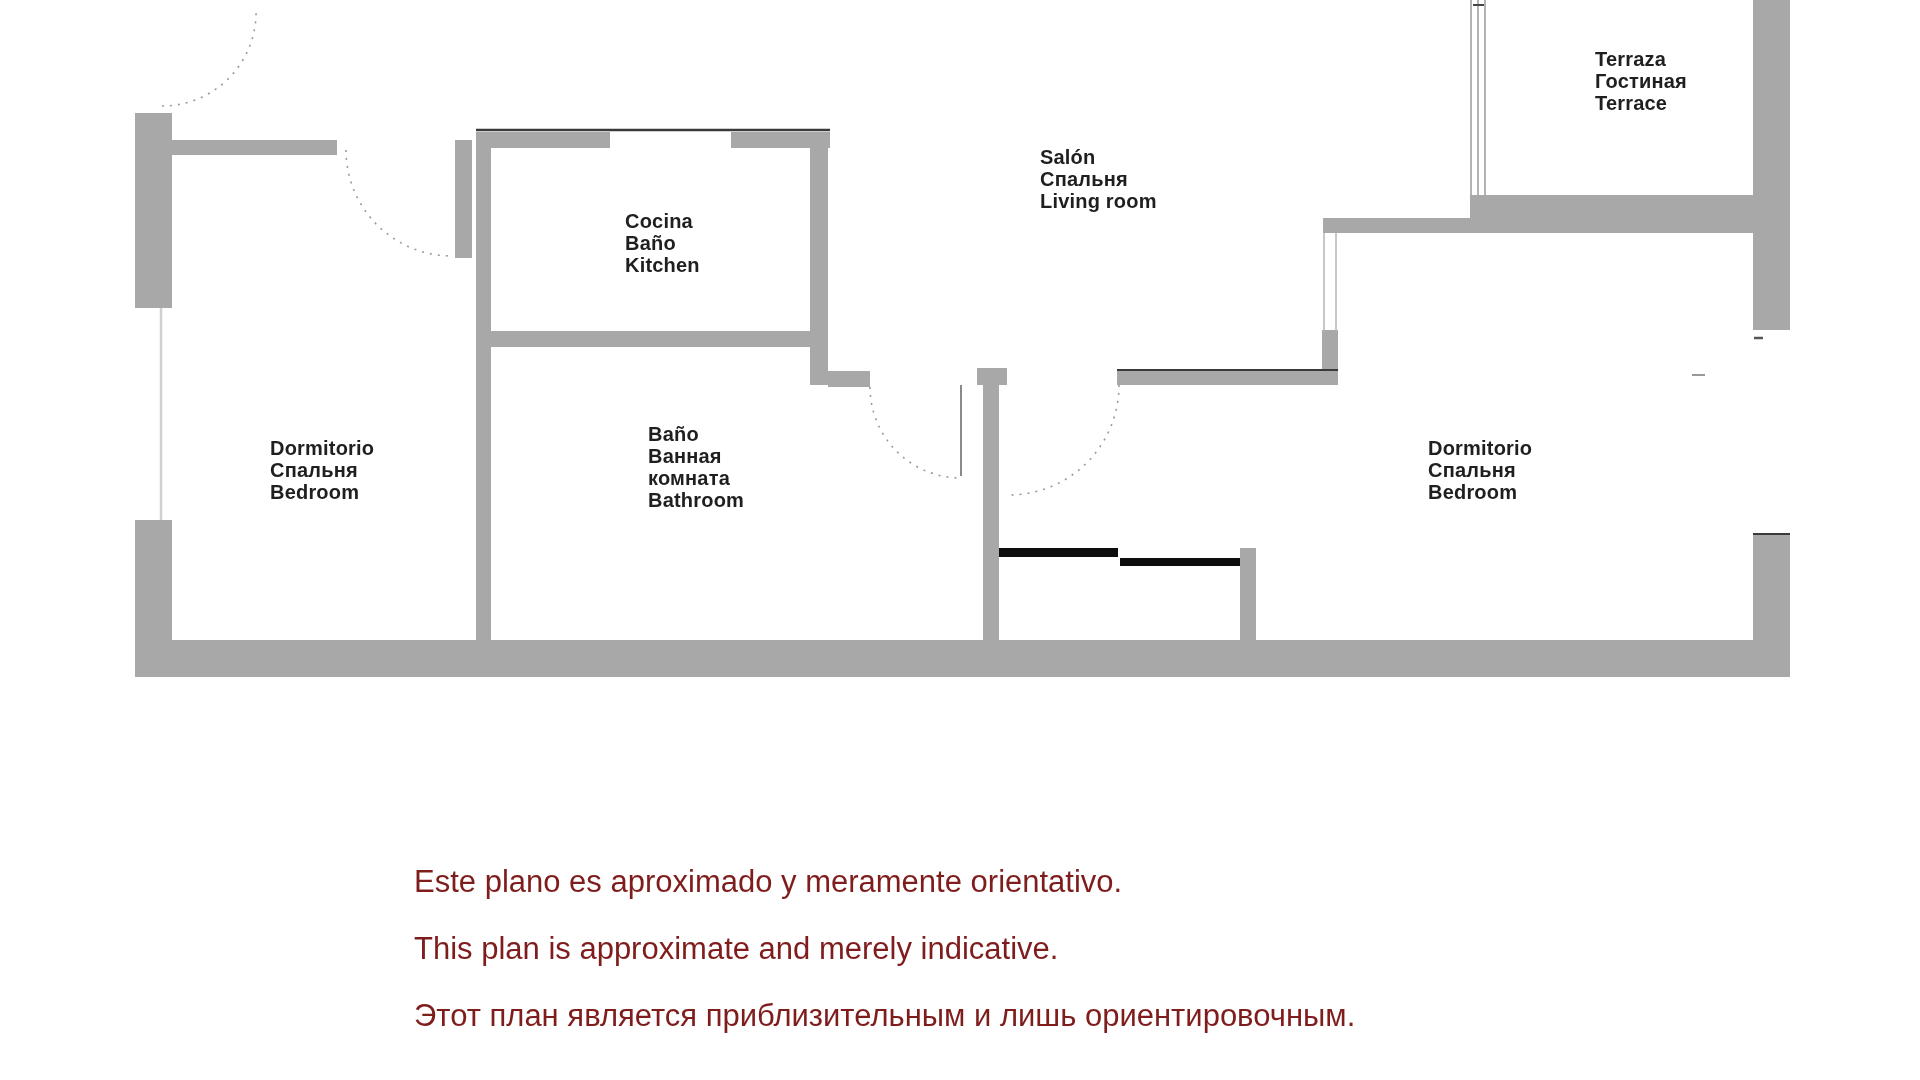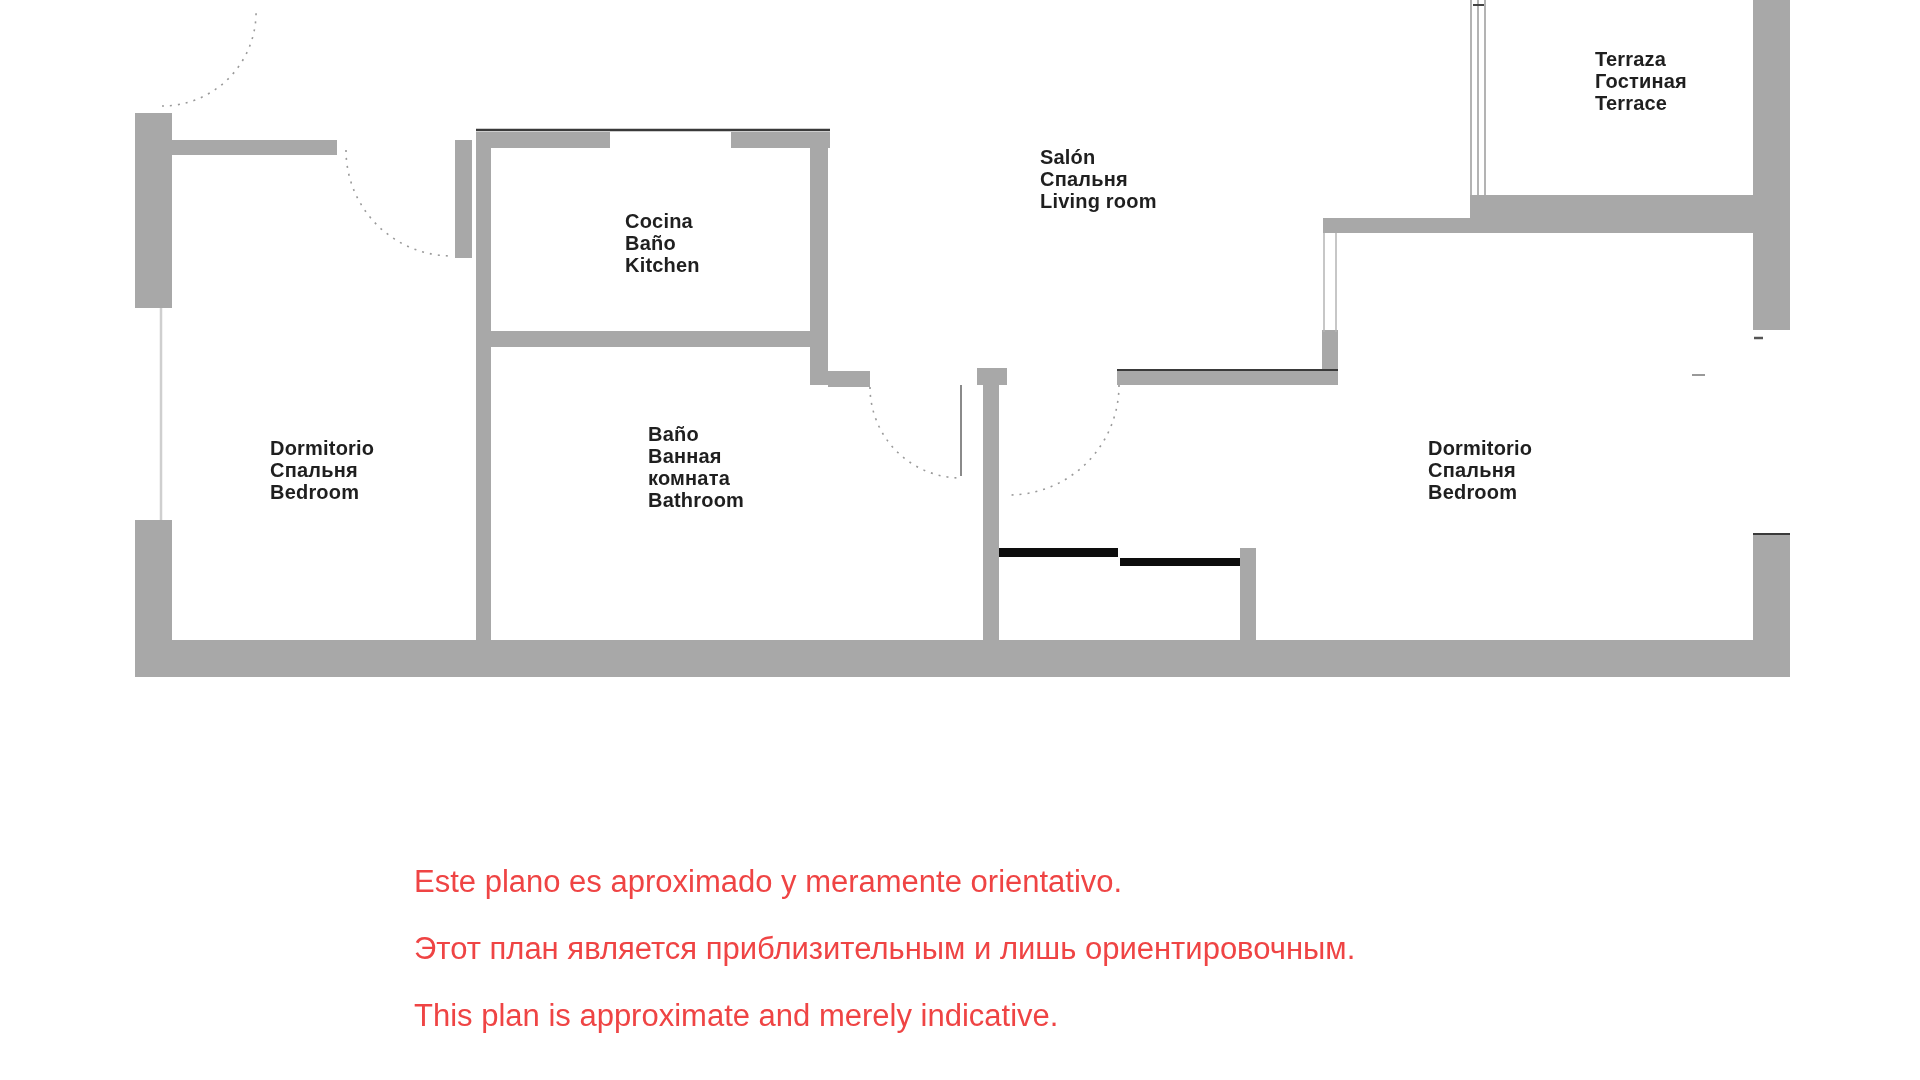--- a/index.html
+++ b/index.html
@@ -18,21 +18,21 @@
     color:#1f1f1f;letter-spacing:0.2px;white-space:nowrap;
   }
   #label-bedroom1{left:270px;top:437px;}
   #label-kitchen{left:617px;top:210px;margin-left:8px;}
   #label-bathroom{left:648px;top:423px;}
   #label-salon{left:1040px;top:146px;}
   #label-bedroom2{left:1428px;top:437px;}
   #label-terrace{left:1595px;top:48px;}
   #disclaimer{
     position:absolute;left:414px;top:848px;
-    font-size:31px;line-height:67px;color:#ef4444;white-space:nowrap;
+    font-size:31px;line-height:67px;color:#7f1d1d;white-space:nowrap;
   }
 </style>
 </head>
 <body>
 
 <div id="plan">
 
   <div class="wall" style="left:135px;top:113px;width:37px;height:195px"></div>
   <div class="wall" style="left:135px;top:520px;width:37px;height:120px"></div>
   <div class="wall" style="left:135px;top:640px;width:1655px;height:37px"></div>
@@ -108,17 +108,17 @@
     <div>Bedroom</div>
   </div>
   <div class="room-label" id="label-terrace">
     <div>Terraza</div>
     <div>Гостиная</div>
     <div>Terrace</div>
   </div>
 
   <div id="disclaimer">
     <div>Este plano es aproximado y meramente orientativo.</div>
+    <div>This plan is approximate and merely indicative.</div>
     <div>Этот план является приблизительным и лишь ориентировочным.</div>
-    <div>This plan is approximate and merely indicative.</div>
   </div>
 
 </div>
 
 </body></html>

